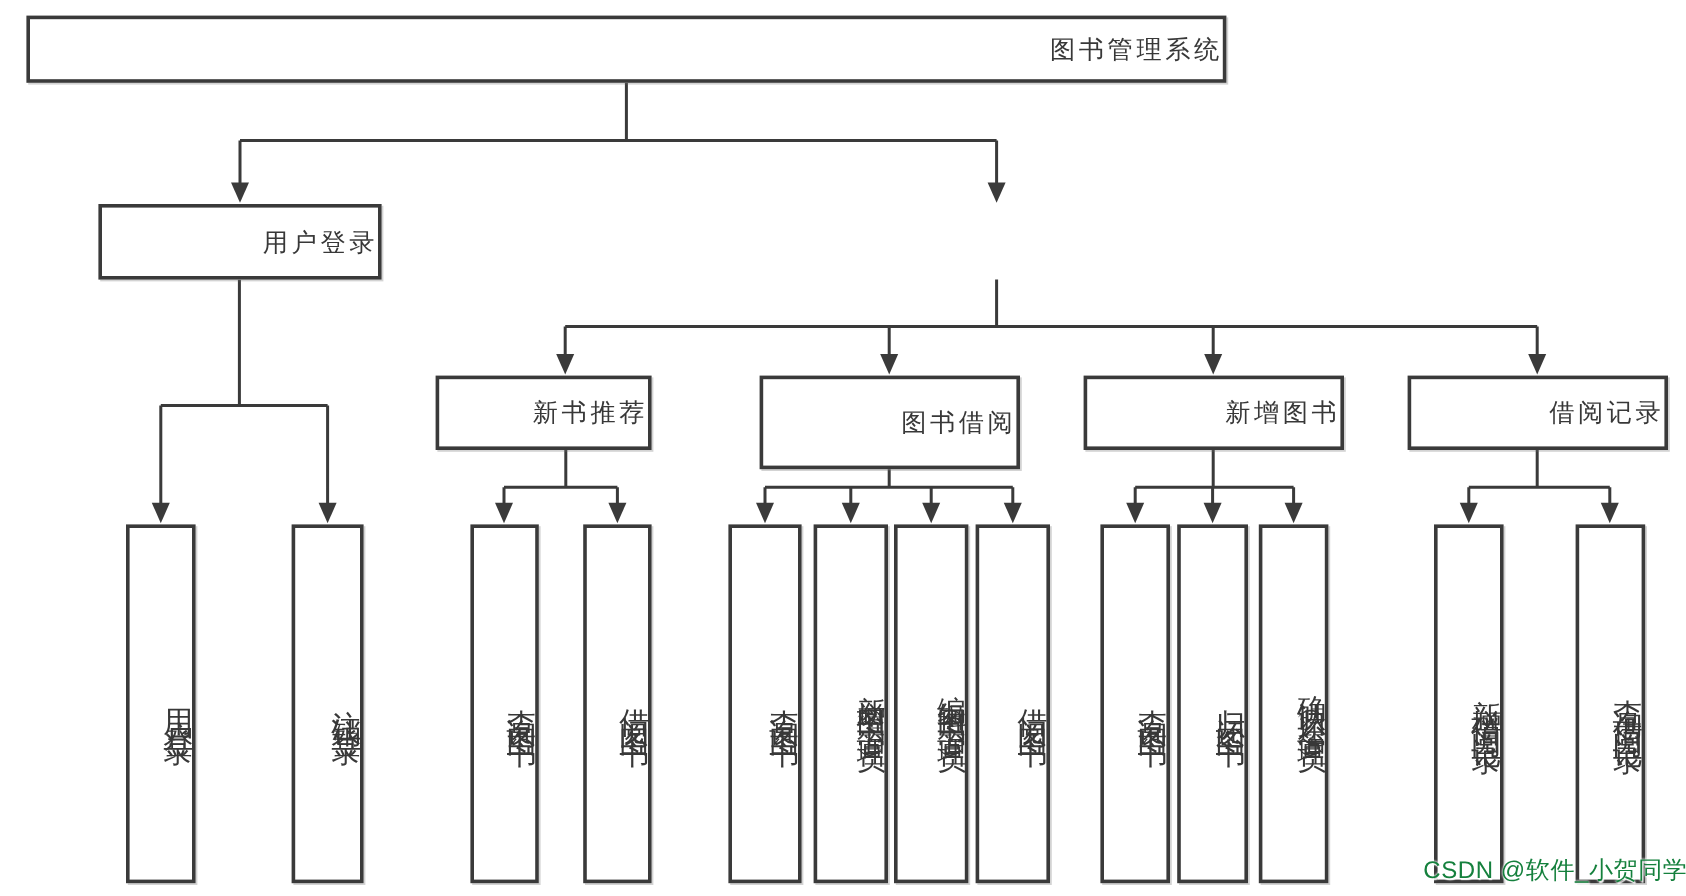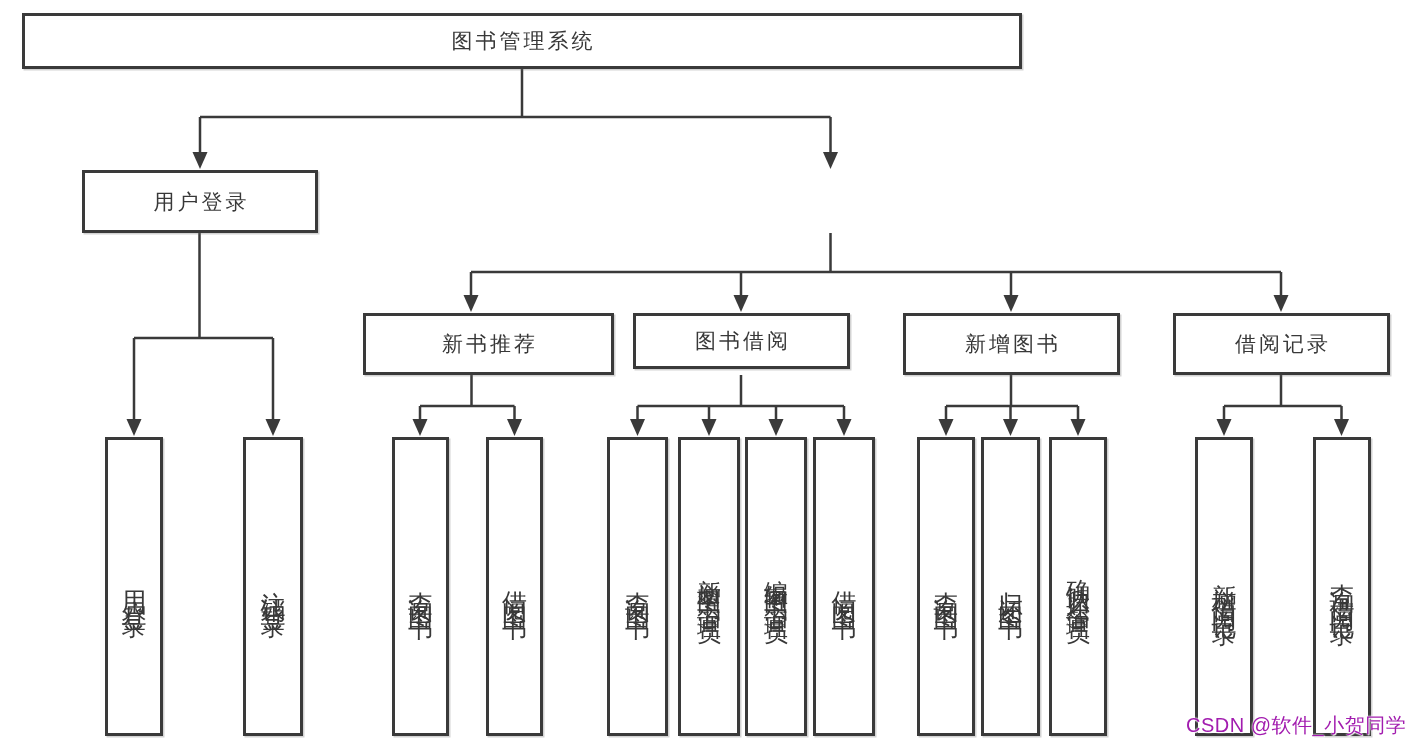--- a/index.html
+++ b/index.html
@@ -23,21 +23,21 @@
     width: 1405px;
     height: 747px;
   }
   .node {
     position: absolute;
     box-sizing: border-box;
     border: 3px solid #3a3a3a;
     background: #ffffff;
     display: flex;
     align-items: center;
-    justify-content: center;
+    justify-content: flex-end;
     box-shadow: 1.5px 1.5px 0 rgba(110,110,110,0.30);
   }
   .hbox .label {
     font-size: 21px;
     letter-spacing: 3px;
     text-indent: 3px;
     white-space: nowrap;
     color: #383838;
   }
   .vbox {
@@ -55,21 +55,21 @@
   .vbox .label.long {
     font-size: 24px;
     letter-spacing: 6px;
   }
   #watermark {
     position: absolute;
     left: 1186px;
     top: 712px;
     font-size: 20px;
     letter-spacing: 0.5px;
-    color: #a21caf;
+    color: #15803d;
     white-space: nowrap;
     z-index: 5;
     text-shadow: 0 0 2px #ffffff, 0 0 2px #ffffff, 1px 1px 1px #ffffff;
   }
 </style>
 </head>
 <body>
 
 <div id="canvas">
 
@@ -119,24 +119,24 @@
   </svg>
 
   <div class="node hbox" style="left:22px; top:13px; width:1000px; height:56px;">
     <span class="label">图书管理系统</span>
   </div>
 
   <div class="node hbox" style="left:82px; top:170px; width:236px; height:63px;">
     <span class="label">用户登录</span>
   </div>
 
-  <div class="node hbox" style="left:363px; top:313px; width:251px; height:62px;">
+  <div class="node hbox" style="left:363px; top:313px; width:180px; height:62px;">
     <span class="label">新书推荐</span>
   </div>
-  <div class="node hbox" style="left:633px; top:313px; width:217px; height:56px;">
+  <div class="node hbox" style="left:633px; top:313px; width:217px; height:78px;">
     <span class="label">图书借阅</span>
   </div>
   <div class="node hbox" style="left:903px; top:313px; width:217px; height:62px;">
     <span class="label">新增图书</span>
   </div>
   <div class="node hbox" style="left:1173px; top:313px; width:217px; height:62px;">
     <span class="label">借阅记录</span>
   </div>
 
   <div class="node vbox" style="left:105px; width:58px;">

